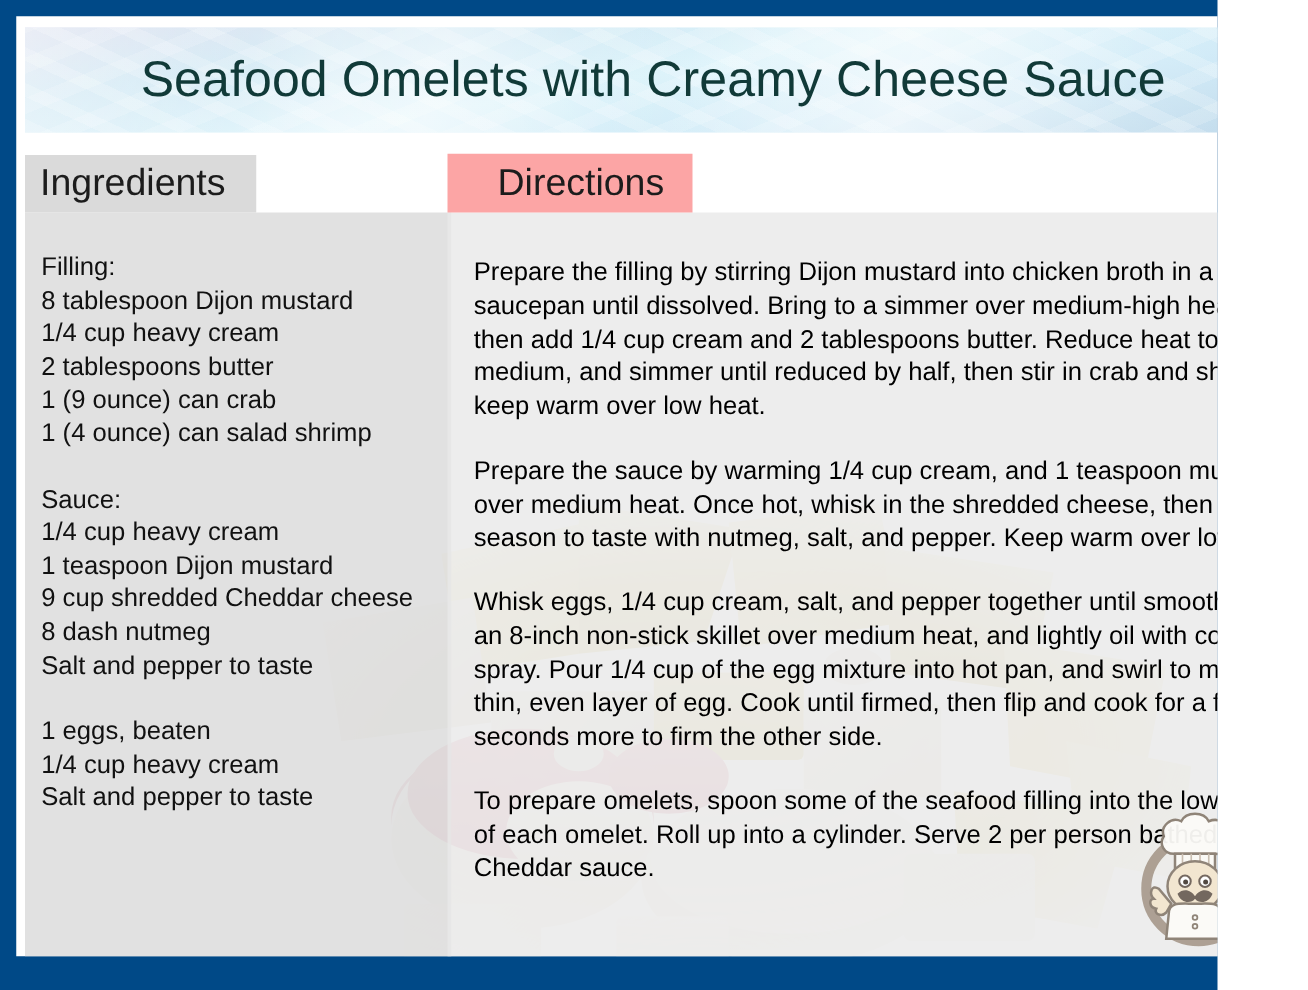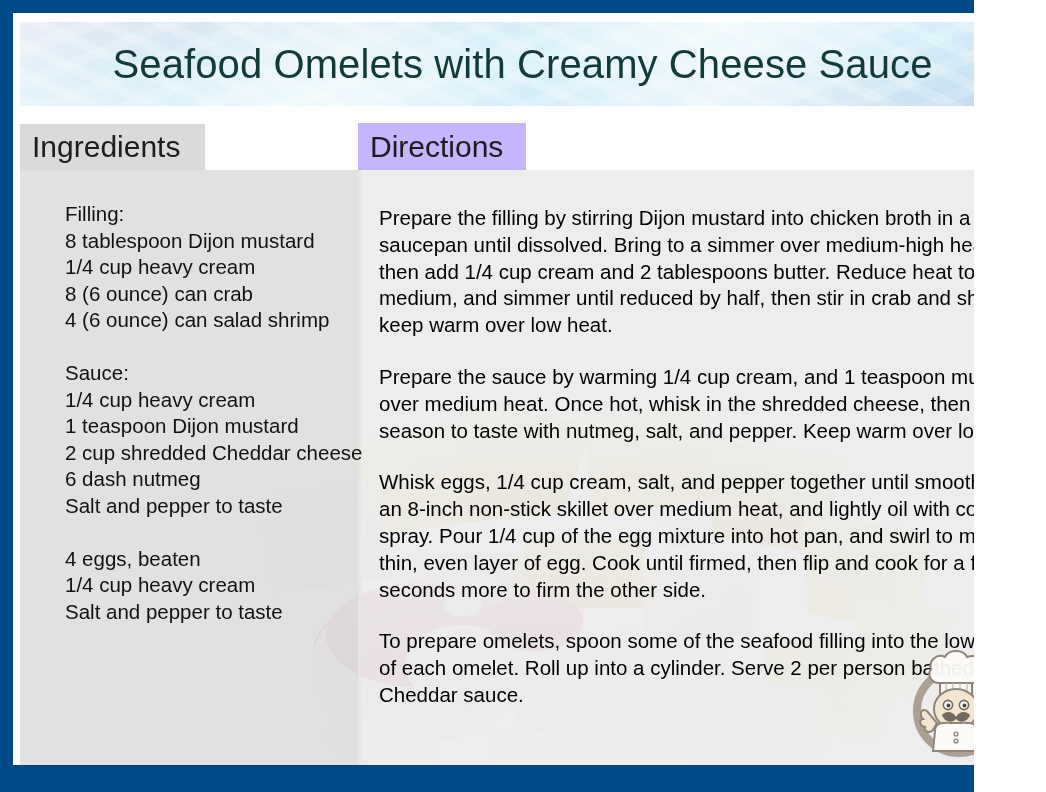--- a/index.html
+++ b/index.html
@@ -91,21 +91,21 @@
   }
 
   
   .panel-tab {
     position: absolute;
     background: #dadada;
     display: flex;
     align-items: center;
     z-index: 3;
   }
-  .panel-tab.light { background: #c4b5fd; }
+  .panel-tab.light { background: #fca5a5; padding-left: 28px; }
   .panel-tab-label {
     font-size: 30px;
     color: #1c1c1c;
     padding-left: 12px;
     font-weight: normal;
   }
   .panel-body {
     position: absolute;
     z-index: 2;
   }
@@ -127,21 +127,21 @@
   
   #ingredients-text {
     position: absolute;
     left: 20px; top: 188px;
     width: 330px;
     z-index: 4;
     font-size: 20.5px;
     line-height: 26.6px;
     color: #111111;
   }
-  #ingredients-text .ing-group { margin-bottom: 26px; margin-left: 32px; }
+  #ingredients-text .ing-group { margin-bottom: 26px; }
   #ingredients-text .ing-group:last-child { margin-bottom: 0; }
   #ingredients-text .ing-line { white-space: nowrap; }
 
   #directions-text {
     position: absolute;
     left: 366px; top: 192px;
     width: 662px;
     z-index: 4;
     font-size: 20.5px;
     line-height: 26.8px;
@@ -240,33 +240,34 @@
 
     <div id="ingredients-body" class="panel-body"></div>
     <div id="ingredients-tab" class="panel-tab">
       <span class="panel-tab-label">Ingredients</span>
     </div>
     <div id="ingredients-text">
       <div class="ing-group">
         <div class="ing-line">Filling:</div>
         <div class="ing-line">8 tablespoon Dijon mustard</div>
         <div class="ing-line">1/4 cup heavy cream</div>
-        <div class="ing-line">8 (6 ounce) can crab</div>
-        <div class="ing-line">4 (6 ounce) can salad shrimp</div>
+        <div class="ing-line">2 tablespoons butter</div>
+        <div class="ing-line">1 (9 ounce) can crab</div>
+        <div class="ing-line">1 (4 ounce) can salad shrimp</div>
       </div>
       <div class="ing-group">
         <div class="ing-line">Sauce:</div>
         <div class="ing-line">1/4 cup heavy cream</div>
         <div class="ing-line">1 teaspoon Dijon mustard</div>
-        <div class="ing-line">2 cup shredded Cheddar cheese</div>
-        <div class="ing-line">6 dash nutmeg</div>
+        <div class="ing-line">9 cup shredded Cheddar cheese</div>
+        <div class="ing-line">8 dash nutmeg</div>
         <div class="ing-line">Salt and pepper to taste</div>
       </div>
       <div class="ing-group">
-        <div class="ing-line">4 eggs, beaten</div>
+        <div class="ing-line">1 eggs, beaten</div>
         <div class="ing-line">1/4 cup heavy cream</div>
         <div class="ing-line">Salt and pepper to taste</div>
       </div>
     </div>
 
     <div id="directions-body" class="panel-body"></div>
     <div id="directions-tab" class="panel-tab light">
       <span class="panel-tab-label">Directions</span>
     </div>
     <div id="directions-text">

